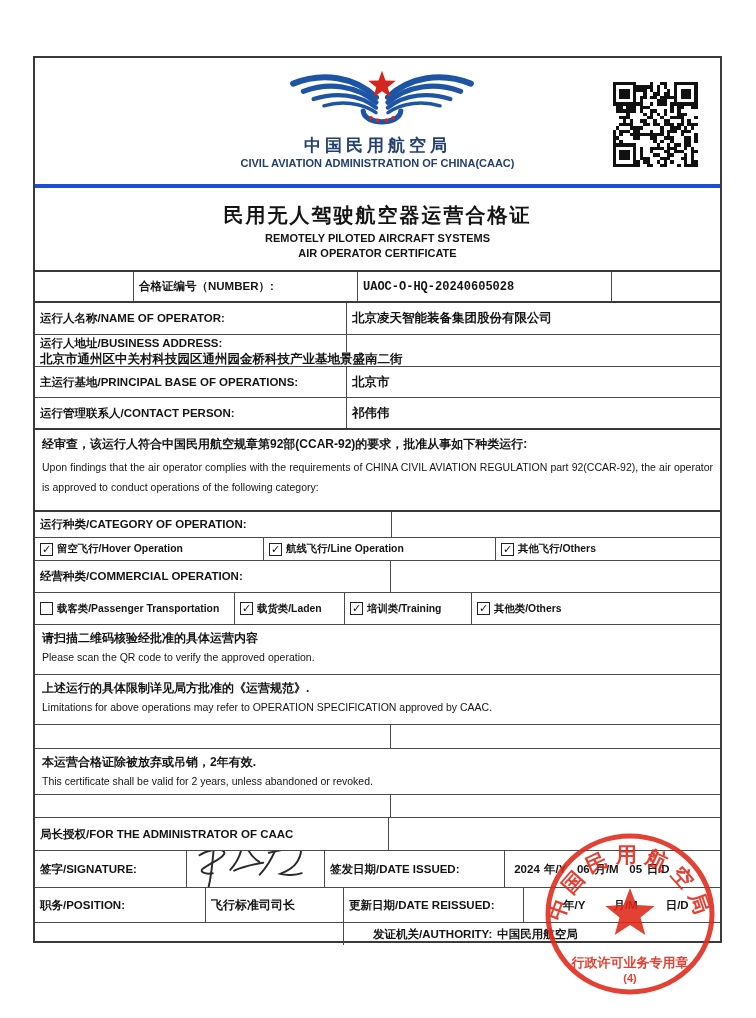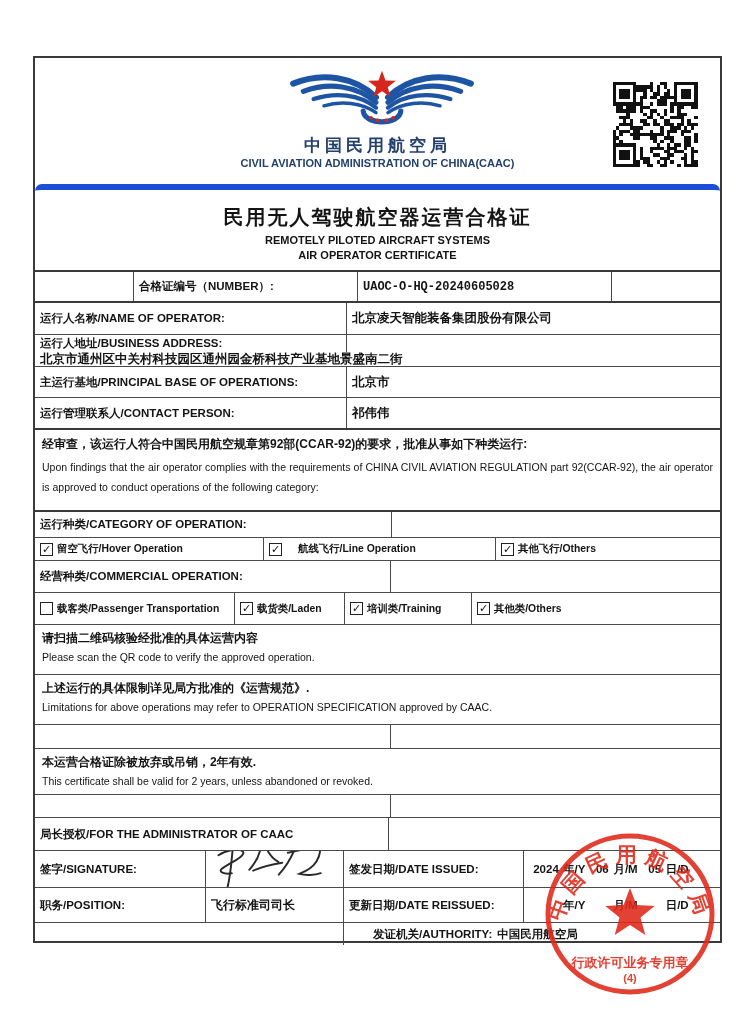--- a/index.html
+++ b/index.html
@@ -13,21 +13,21 @@
   .lbl{font-size:11.5px;font-weight:bold;white-space:nowrap;}
   .val{font-size:12.5px;font-weight:bold;white-space:nowrap;}
   .mono{font-family:"Liberation Mono","DejaVu Sans Mono",monospace;font-weight:bold;font-size:12px;}
   
   .hdr{position:absolute;left:0;top:0;width:100%;height:126px;}
   .org-cn{position:absolute;left:0;top:76px;width:100%;text-align:center;font-size:17px;font-weight:bold;letter-spacing:4px;color:#24406e;}
   .org-en{position:absolute;left:0;top:99px;width:100%;text-align:center;font-size:11px;font-weight:bold;color:#24406e;}
   .logo{position:absolute;left:253px;top:10px;width:188px;height:62px;}
   .qr{position:absolute;left:575px;top:24px;width:90px;height:85px;}
   
-  .title-sec{position:absolute;left:0;top:126px;width:100%;height:86px;border-top:6px solid #1d4ed8;box-sizing:border-box;text-align:center;border-radius:7px;}
+  .title-sec{position:absolute;left:0;top:126px;width:100%;height:86px;border-top:4px solid #1d4ed8;box-sizing:border-box;text-align:center;}
   .title-cn{margin-top:14px;font-size:20px;font-weight:bold;letter-spacing:2px;}
   .title-en{font-size:11px;font-weight:bold;margin-top:3px;}
   
   .para{display:block;padding:4px 7px;}
   .para .cn{font-size:12px;font-weight:bold;margin-top:2px;}
   .para .en{font-size:10.5px;margin-top:5px;text-align:justify;line-height:1.9;}
   .dual{display:block;padding:3px 7px;}
   .dual .cn{font-size:12px;font-weight:bold;margin-top:2px;}
   .dual .en{font-size:10.5px;margin-top:4px;}
   
@@ -466,21 +466,21 @@
       <div class="cell rb" style="width:357px;">
           <span class="lbl">运行种类/CATEGORY OF OPERATION:</span>
         </div>
       <div class="cell" style="flex:1;"></div>
     </div>
     <div class="row" style="top:479px;height:23px;">
       <div class="cell rb" style="width:229px;">
         <span class="cb checked"></span>
         <span class="cb-lbl">留空飞行/Hover Operation</span>
       </div>
-      <div class="cell rb" style="width:232px;gap:12px;">
+      <div class="cell rb" style="width:232px;">
         <span class="cb checked"></span>
         <span class="cb-lbl">航线飞行/Line Operation</span>
       </div>
       <div class="cell" style="flex:1;">
         <span class="cb checked"></span>
         <span class="cb-lbl">其他飞行/Others</span>
       </div>
     </div>
 
     <div class="row" style="top:502px;height:32px;">
@@ -534,21 +534,21 @@
     </div>
 
     <div class="row" style="top:759px;height:33px;">
       <div class="cell rb" style="width:354px;">
           <span class="lbl">局长授权/FOR THE ADMINISTRATOR OF CAAC</span>
         </div>
       <div class="cell" style="flex:1;"></div>
     </div>
 
     <div class="row" style="top:792px;height:37px;">
-      <div class="cell rb" style="width:171px;">
+      <div class="cell rb" style="width:152px;">
           <span class="lbl">签字/SIGNATURE:</span>
         </div>
       <div class="cell rb" style="width:138px;">
         <svg class="sig-svg" viewBox="0 0 130 52">
           <g stroke="#2a2a2a" stroke-width="2" fill="none" stroke-linecap="round" transform="rotate(-2 65 26)">
             <path d="M8,14 C16,9 29,7 33,11 C37,16 19,22 11,28 C7,31 13,34 21,33"></path>
             <path d="M23,7 C21,20 20,36 15,51"></path>
             <path d="M51,10 C49,17 45,24 39,30"></path>
             <path d="M57,7 C59,14 63,19 69,23"></path>
             <path d="M43,31 C53,27 65,25 73,24"></path>

